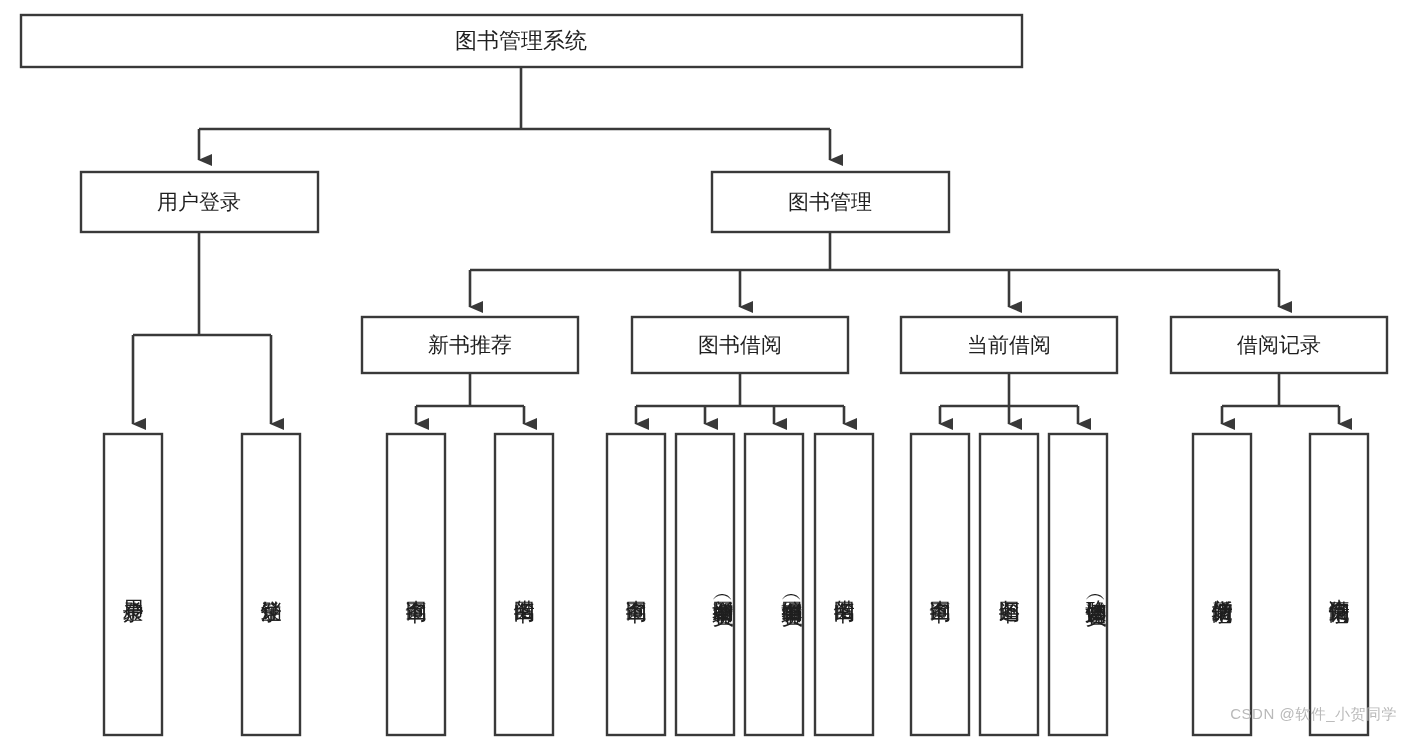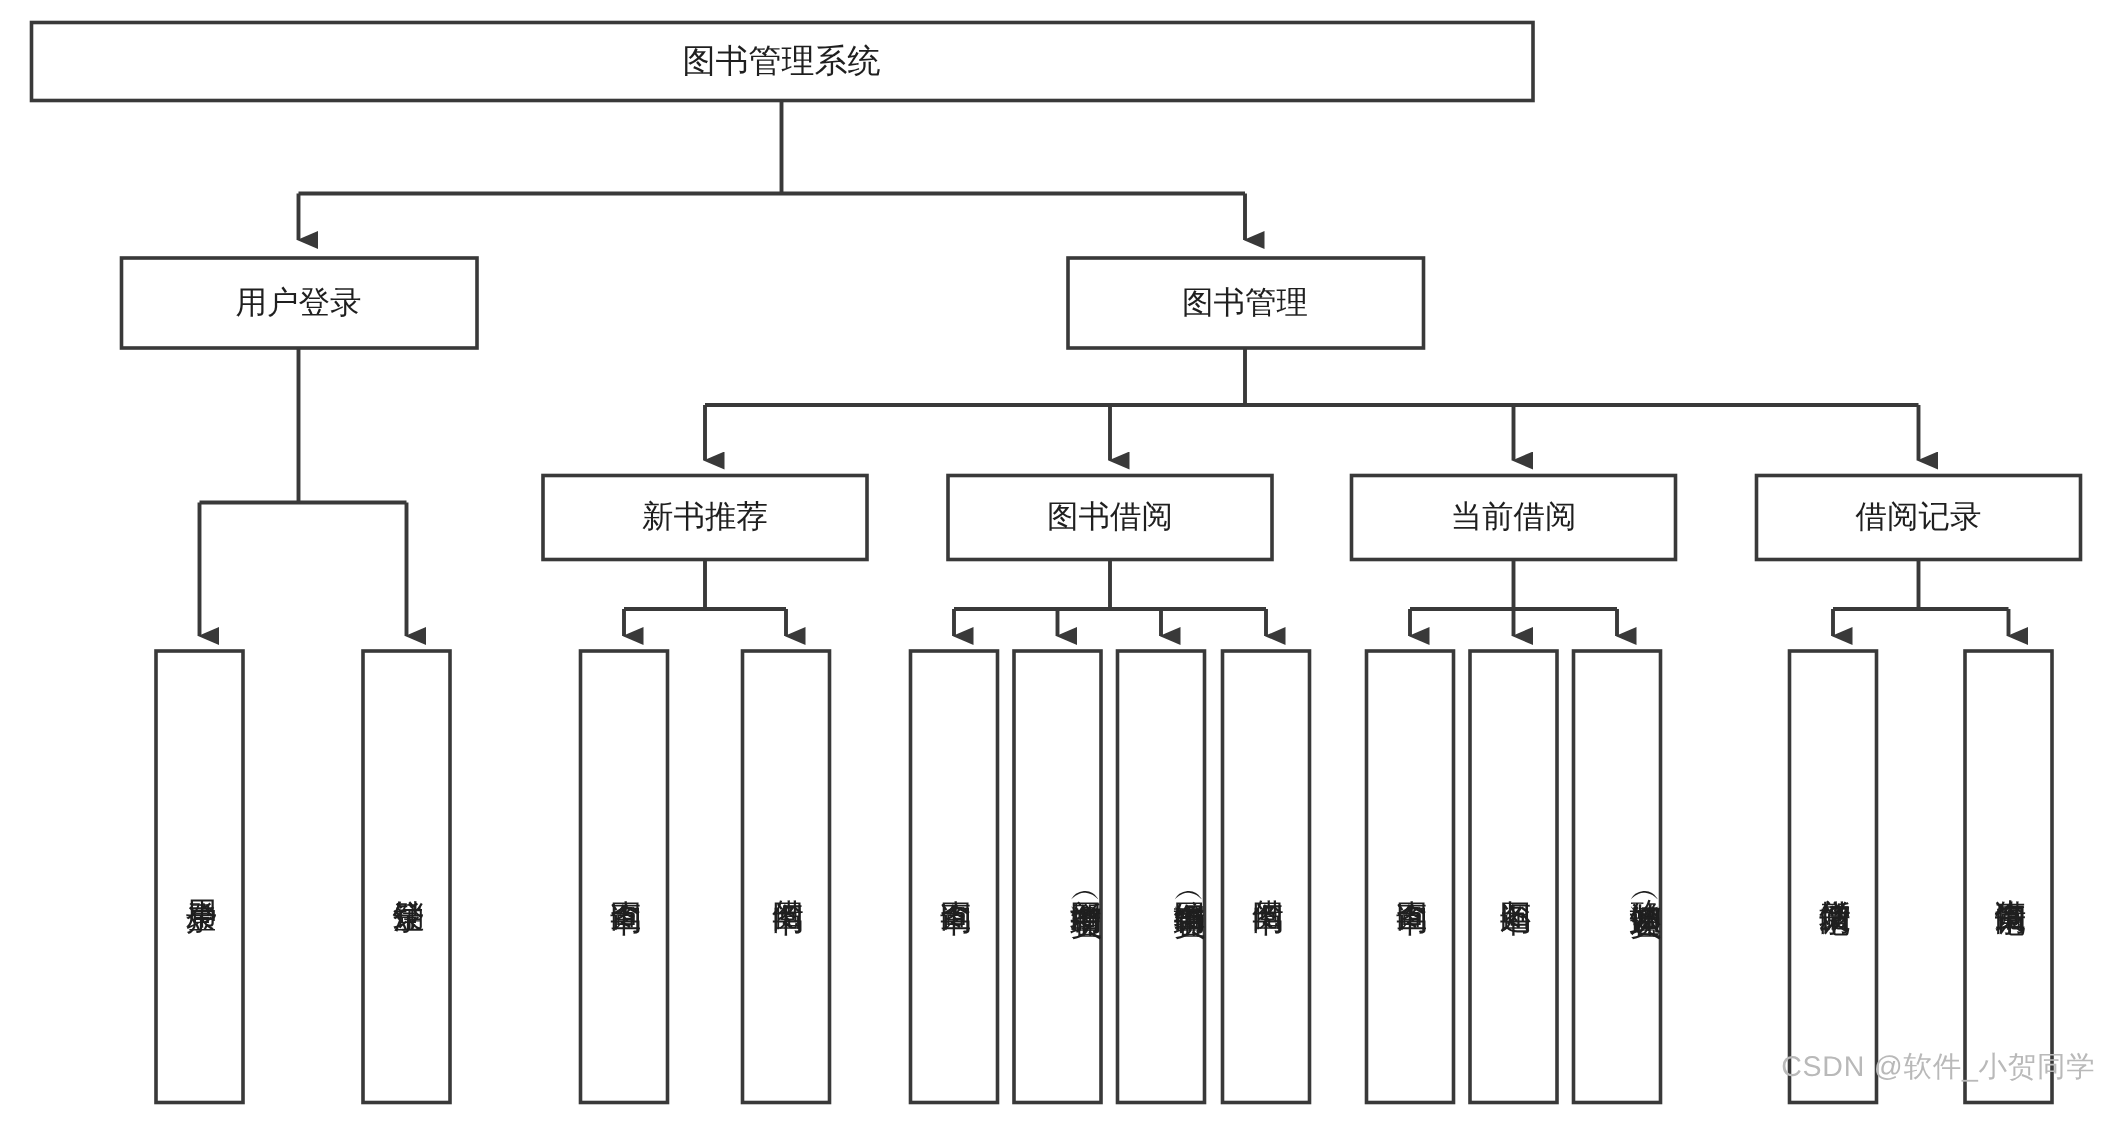--- a/index.html
+++ b/index.html
@@ -70,21 +70,21 @@
     justify-content: center;
     text-align: center;
     white-space: nowrap;
     pointer-events: none;
   }
   .watermark {
     position: absolute;
     right: 8px;
     bottom: 5px;
     font-family: "Liberation Sans", "DejaVu Sans", sans-serif;
-    font-size: 19px;
+    font-size: 15px;
     color: #b9b9b9;
     letter-spacing: 0.5px;
     white-space: nowrap;
   }
 </style>
 </head>
 <body>
 
 <div id="diagram-root">
 

